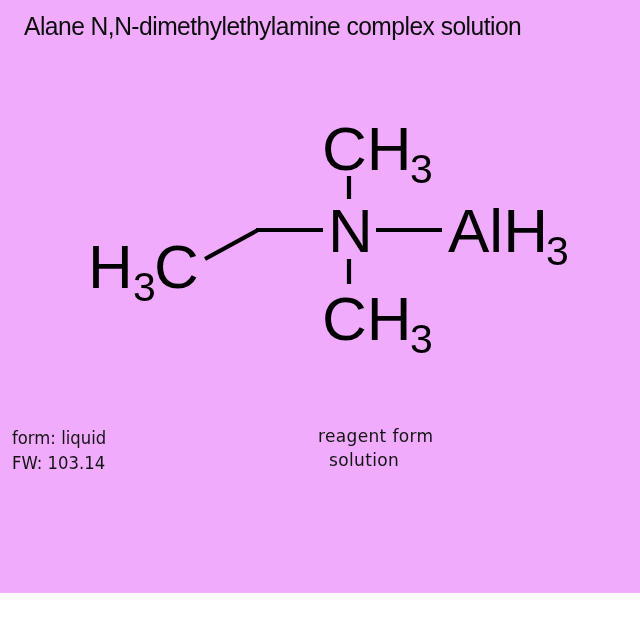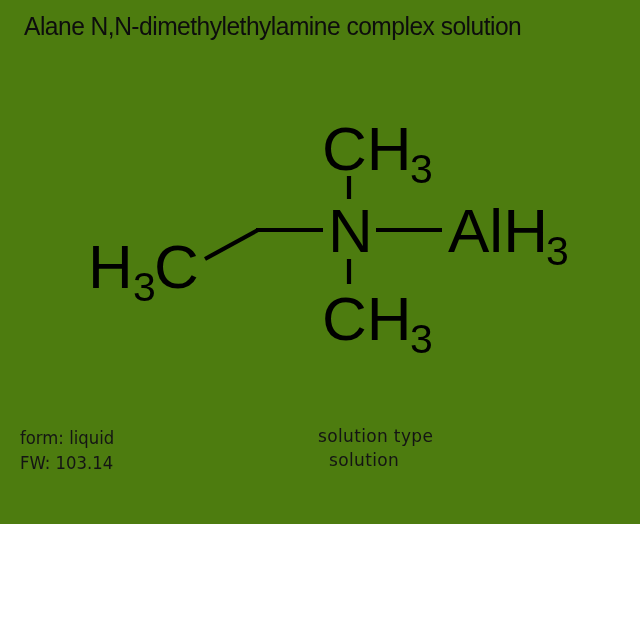--- a/index.html
+++ b/index.html
@@ -4,22 +4,22 @@
 <title>Chemical Structure</title>
 <style>
   html, body {
     margin: 0;
     padding: 0;
     background: #ffffff;
   }
   #page {
     position: relative;
     width: 640px;
-    height: 524px;
-    background: #4d7c0f;
+    height: 593px;
+    background: #f0abfc;
     overflow: hidden;
     font-family: "Liberation Sans", sans-serif;
     color: #000000;
   }
 
   
   #product-title {
     position: absolute;
     left: 24px;
     top: 11px;
@@ -67,21 +67,20 @@
     position: absolute;
     font-family: "DejaVu Sans", sans-serif;
     color: #141414;
     white-space: nowrap;
   }
   #properties-left {
     left: 12px;
     top: 426px;
     font-size: 17.5px;
     line-height: 25px;
-    margin-left: 8px;
   }
   #properties-left .prop-line {
     display: block;
     transform: scaleX(0.94);
     transform-origin: left center;
   }
   #properties-right {
     left: 318px;
     top: 424px;
     font-size: 17px;
@@ -127,17 +126,17 @@
       <text class="atom-sub" x="398" y="353">3</text>
     </svg>
   </div>
 
   <div class="prop-block" id="properties-left">
     <span class="prop-line">form: liquid</span>
     <span class="prop-line">FW: 103.14</span>
   </div>
 
   <div class="prop-block" id="properties-right">
-    <span class="prop-line">solution type</span>
+    <span class="prop-line">reagent form</span>
     <span class="prop-line indented">solution</span>
   </div>
 
 </div>
 
 </body></html>

